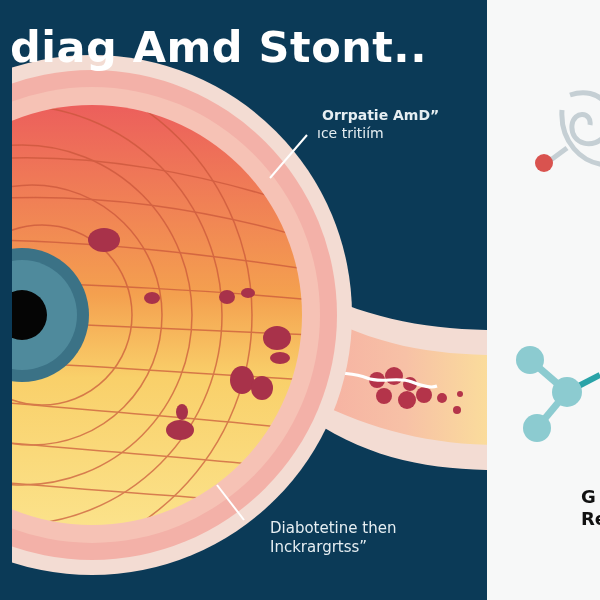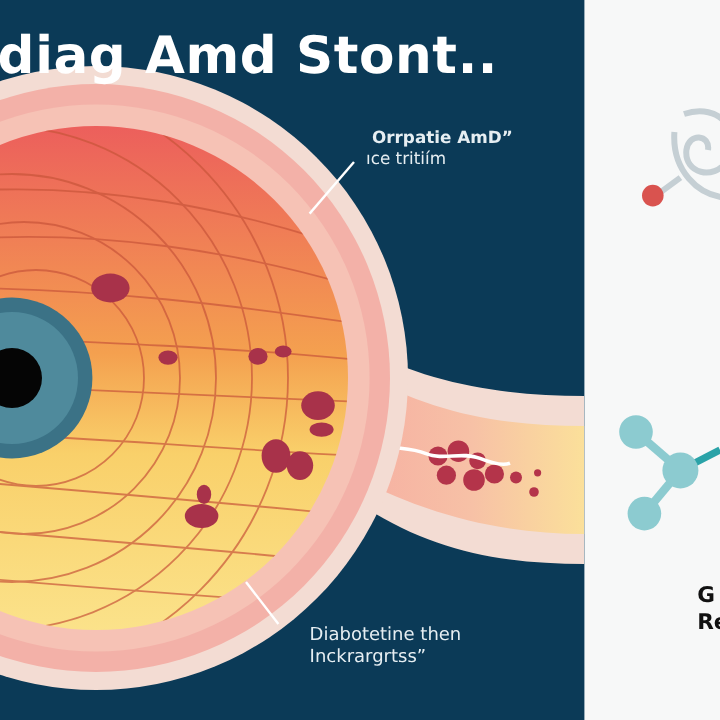--- a/index.html
+++ b/index.html
@@ -1,17 +1,17 @@
 <!DOCTYPE html>
 <html><head>
 <meta charset="utf-8">
 <style>
   html,body{margin:0;padding:0;}
   body{width:600px;height:600px;overflow:hidden;position:relative;background:#0b3a57;font-family:"DejaVu Sans",sans-serif;}
-  .left{position:absolute;left:0;top:0;width:487px;height:600px;background:#0b3a57;overflow:hidden;}
+  .left{position:absolute;left:12px;top:0;width:487px;height:600px;background:#0b3a57;overflow:hidden;}
   .right{position:absolute;left:487px;top:0;width:113px;height:600px;background:#f7f8f8;overflow:hidden;}
   .title{position:absolute;left:-2px;top:22px;color:#fff;font-weight:bold;font-size:43px;letter-spacing:0.5px;white-space:nowrap;font-family:"DejaVu Sans",sans-serif;}
   .lbl{position:absolute;color:#e6eef2;font-size:14px;line-height:17px;white-space:nowrap;}
   .rlbl{position:absolute;color:#111;font-weight:bold;font-size:18px;line-height:22px;white-space:nowrap;}
   svg{position:absolute;left:0;top:0;}
 </style>
 </head>
 <body>
 
 <div class="left">

